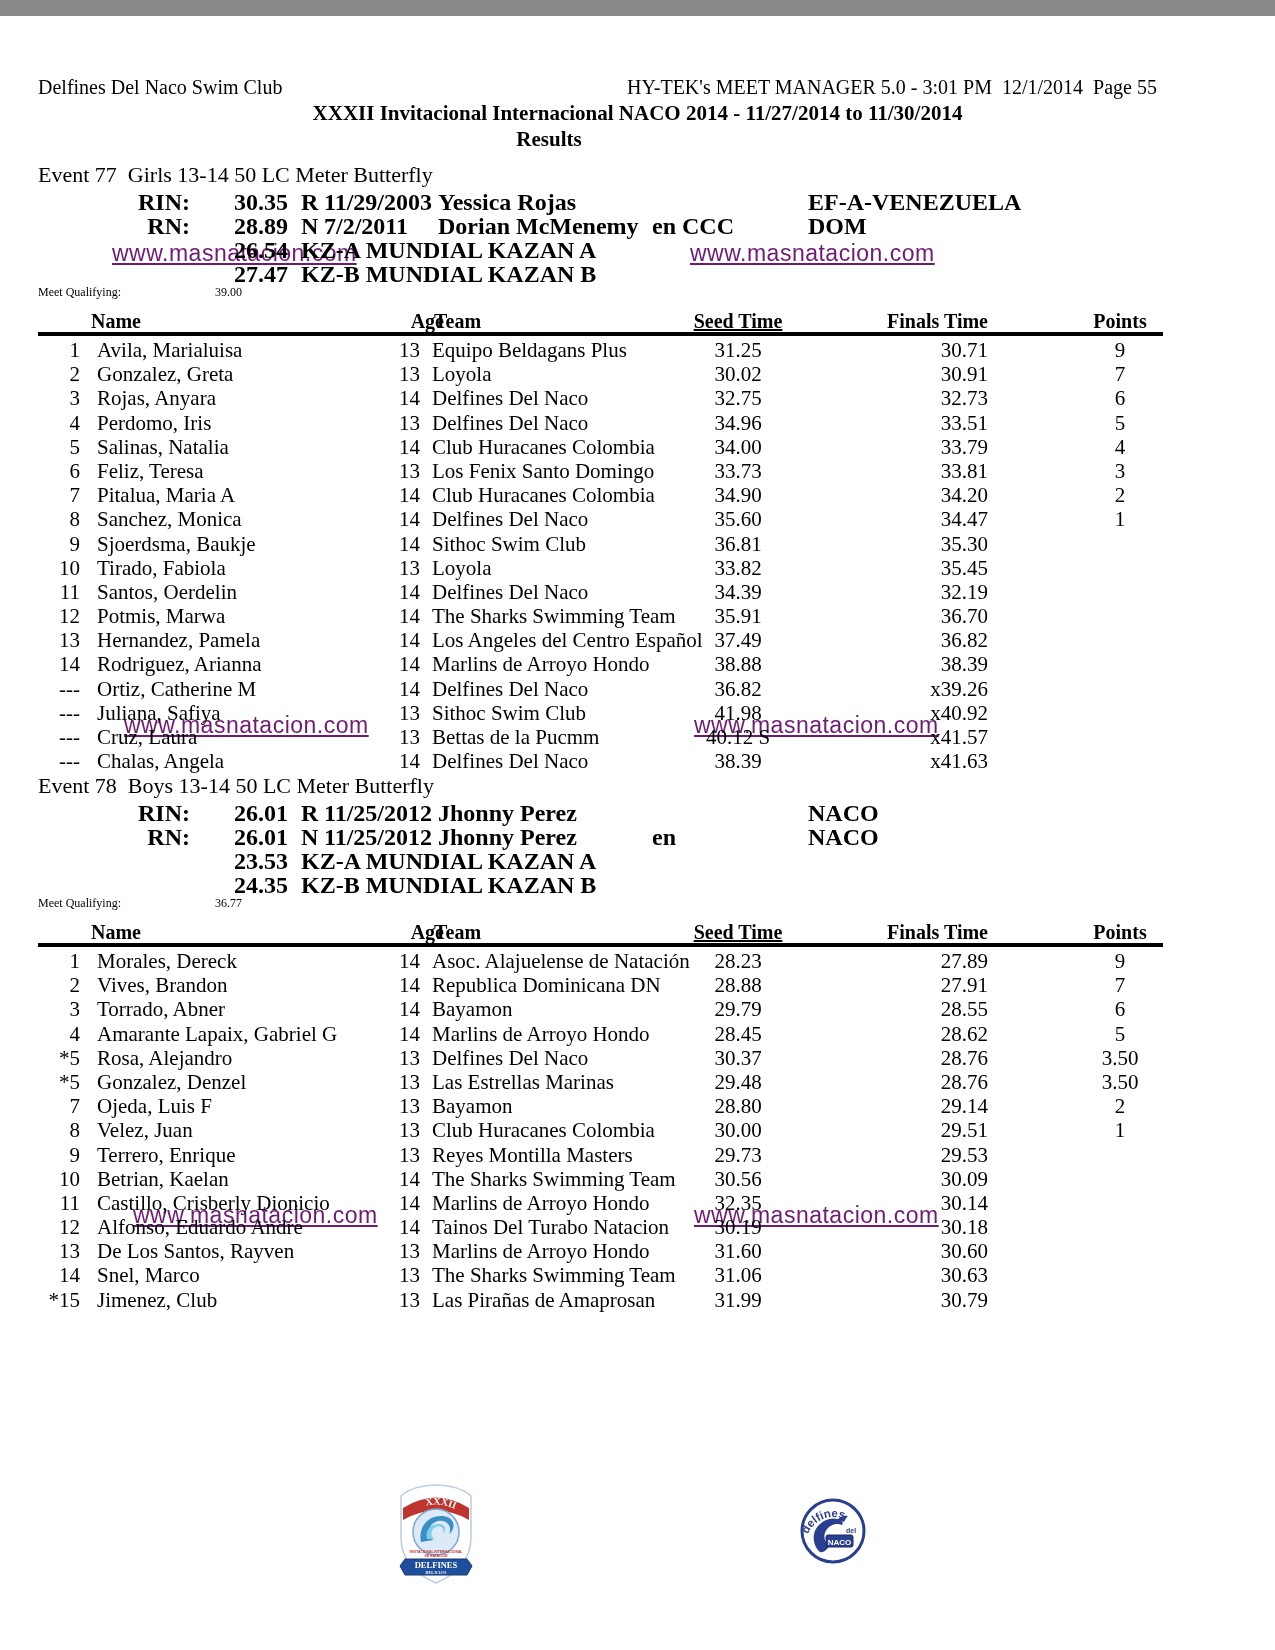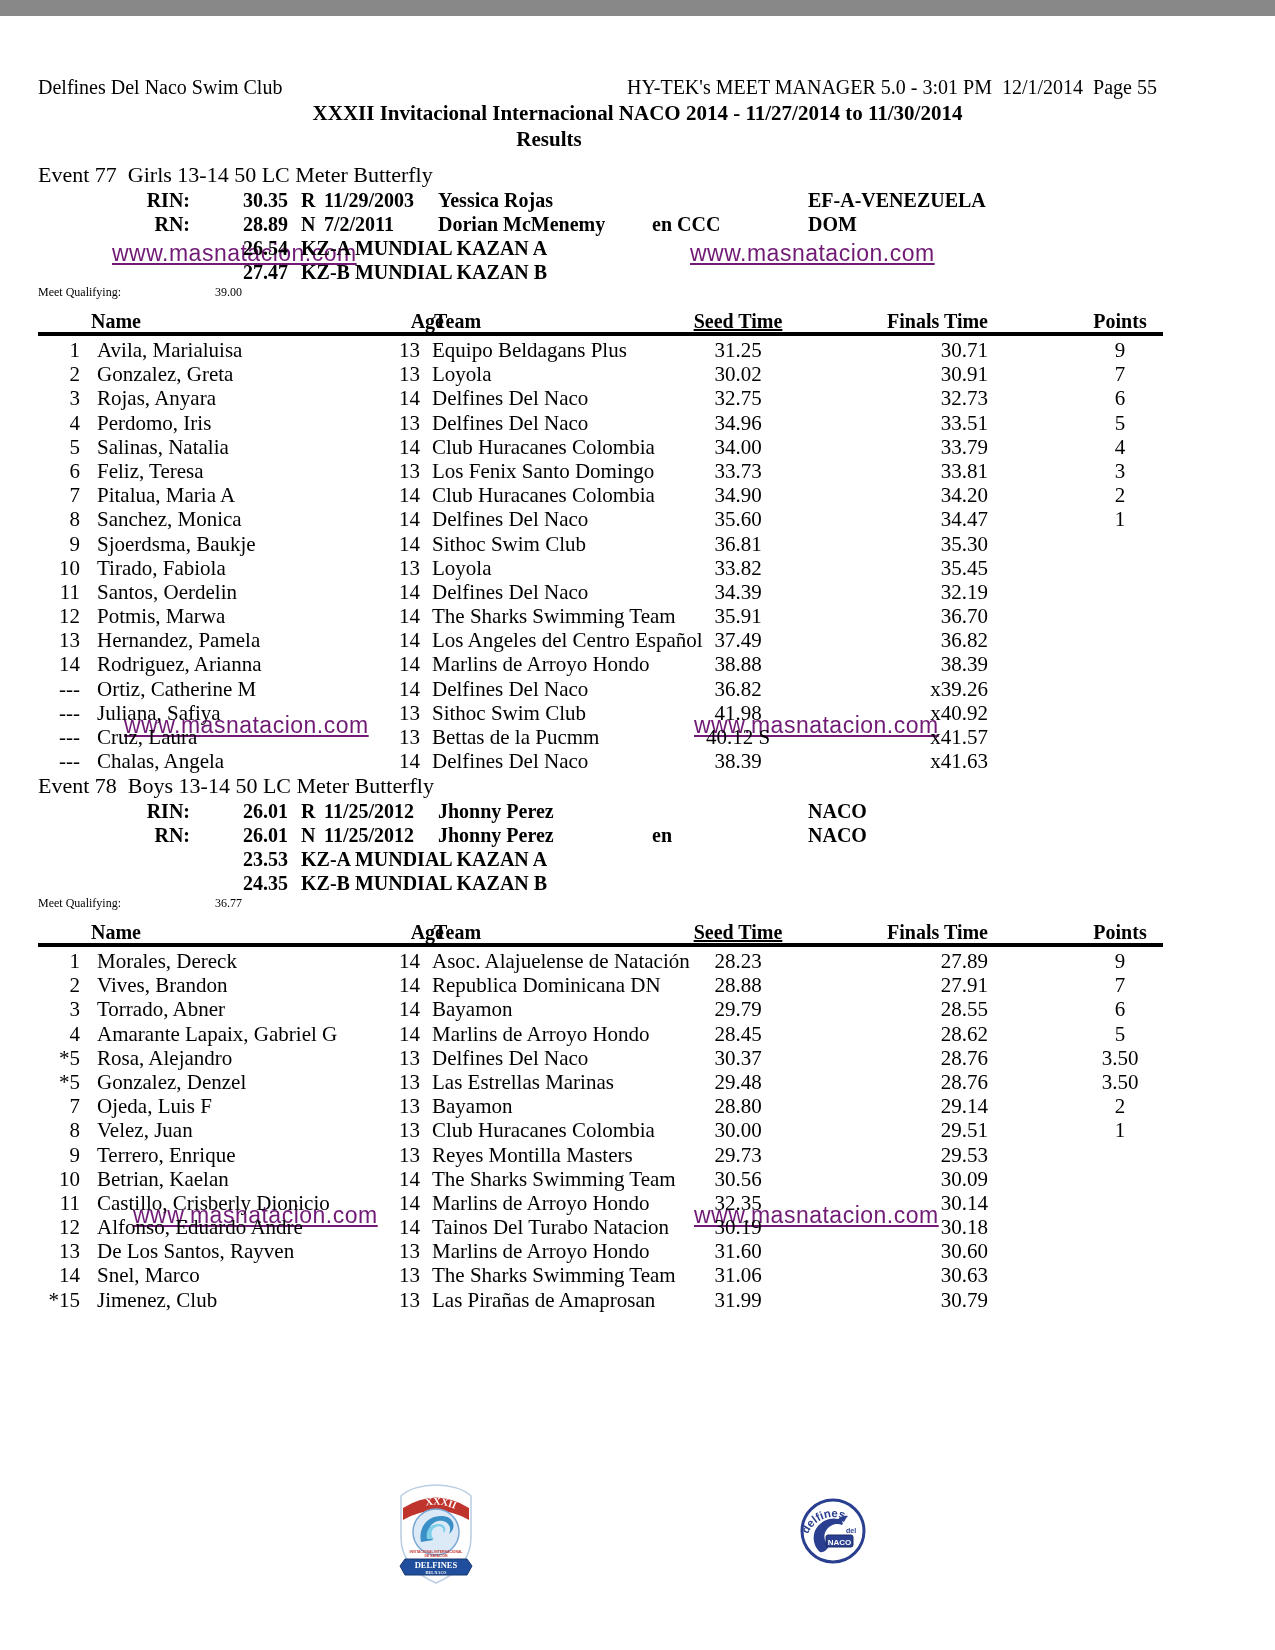--- a/index.html
+++ b/index.html
@@ -13,21 +13,21 @@
   #top-header span{white-space:pre;}
   #main-title{position:absolute;top:85px;left:0;width:1275px;text-align:center;font-weight:bold;font-size:21px;}
   #results-subtitle{position:absolute;top:111px;left:0;width:1098px;text-align:center;font-weight:bold;font-size:21px;}
 
   
   .event{position:absolute;left:0;width:1275px;}
   #event-0{top:146px;}
   #event-1{top:757px;}
   .event-title{font-size:22px;font-weight:normal;margin-left:38px;height:27px;white-space:pre;}
 
-  .rec-line{position:relative;height:24px;font-weight:bold;font-size:20px;}
+  .rec-line{position:relative;height:24px;font-weight:bold;font-size:24px;}
   .rec-line>span{position:absolute;white-space:pre;}
   .rl-label{left:38px;width:152px;text-align:right;}
   .rl-time{left:180px;width:108px;text-align:right;}
   .rl-std{left:301px;}
   .rl-date{left:324px;}
   .rl-holder{left:438px;}
   .rl-en{left:652px;}
   .rl-team{left:808px;}
 
   .qualifying{position:relative;height:25px;font-weight:normal;font-size:12px;}

